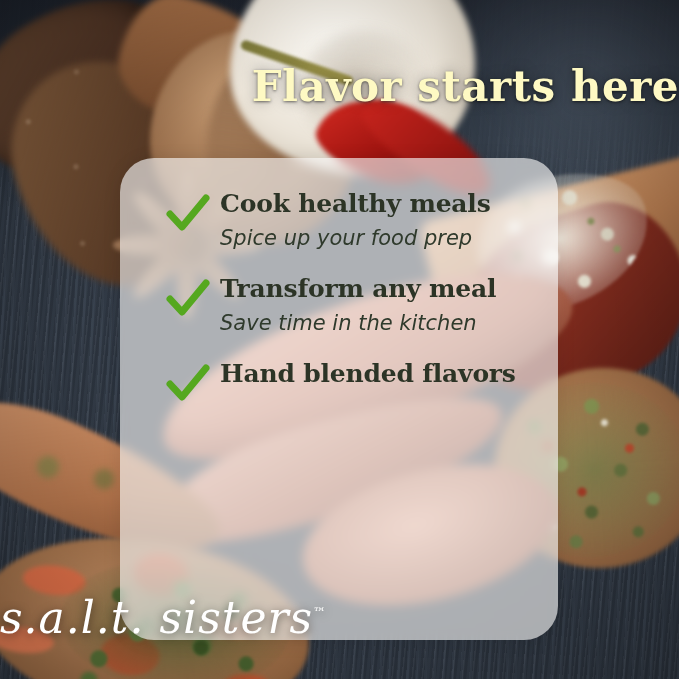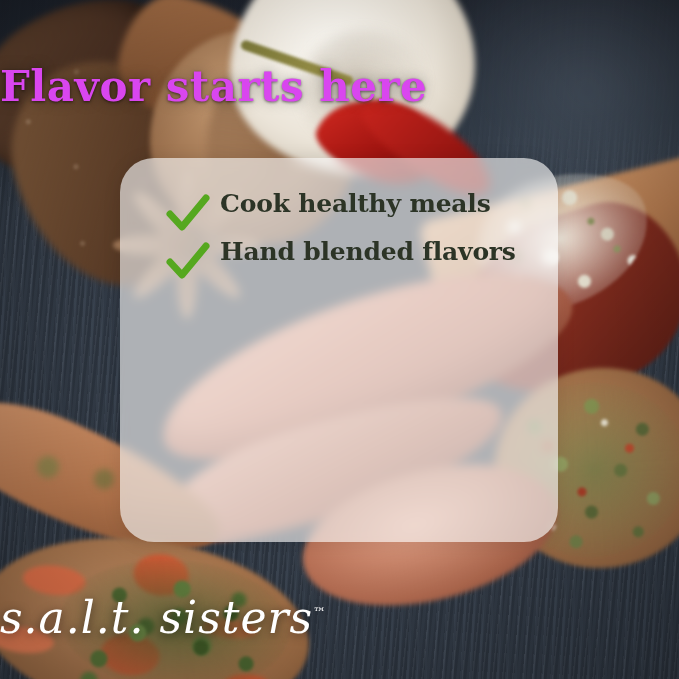--- a/index.html
+++ b/index.html
@@ -335,36 +335,36 @@
   .vignette {
     position: absolute; inset: 0;
     background: radial-gradient(ellipse at 50% 45%, rgba(0,0,0,0) 45%, rgba(0,0,0,.28) 100%);
     pointer-events: none;
   }
 
   
   .headline {
     position: absolute;
     left: 0; right: 0; top: 62px;
-    text-align: left;
+    text-align: right;
     font-family: "DejaVu Serif", "Liberation Serif", serif;
     font-weight: bold;
     font-size: 42px;
     letter-spacing: 0.5px;
-    color: #d946ef;
+    color: #fef9c3;
     text-shadow:
       0 1px 3px rgba(0,0,0,.55),
       0 0 14px rgba(0,0,0,.35);
     white-space: nowrap;
   }
 
   .card {
     position: absolute;
     left: 120px; top: 158px;
-    width: 438px; height: 384px;
+    width: 438px; height: 482px;
     border-radius: 34px;
     background: rgba(250,250,250,0.62);
     backdrop-filter: blur(5px) saturate(.9);
     -webkit-backdrop-filter: blur(5px) saturate(.9);
     box-shadow: 0 2px 18px rgba(0,0,0,.10);
     overflow: hidden;
   }
   .card-inner {
     position: absolute;
     inset: 0;
@@ -483,22 +483,32 @@
   <div class="card">
     <div class="card-inner">
 
       <div class="benefit">
         <span class="check">
           <svg viewBox="0 0 44 40" xmlns="http://www.w3.org/2000/svg">
             <path d="M4 20 L16 33 L40 4" fill="none" stroke="#55a81f" stroke-width="7" stroke-linecap="round" stroke-linejoin="round"></path>
           </svg>
         </span>
         <div class="benefit-title">Cook healthy meals</div>
+        <div class="benefit-sub">Spice up your food prep</div>
       </div>
 
+      <div class="benefit">
+        <span class="check">
+          <svg viewBox="0 0 44 40" xmlns="http://www.w3.org/2000/svg">
+            <path d="M4 20 L16 33 L40 4" fill="none" stroke="#55a81f" stroke-width="7" stroke-linecap="round" stroke-linejoin="round"></path>
+          </svg>
+        </span>
+        <div class="benefit-title">Transform any meal</div>
+        <div class="benefit-sub">Save time in the kitchen</div>
+      </div>
 
       <div class="benefit">
         <span class="check">
           <svg viewBox="0 0 44 40" xmlns="http://www.w3.org/2000/svg">
             <path d="M4 20 L16 33 L40 4" fill="none" stroke="#55a81f" stroke-width="7" stroke-linecap="round" stroke-linejoin="round"></path>
           </svg>
         </span>
         <div class="benefit-title">Hand blended flavors</div>
       </div>
 

